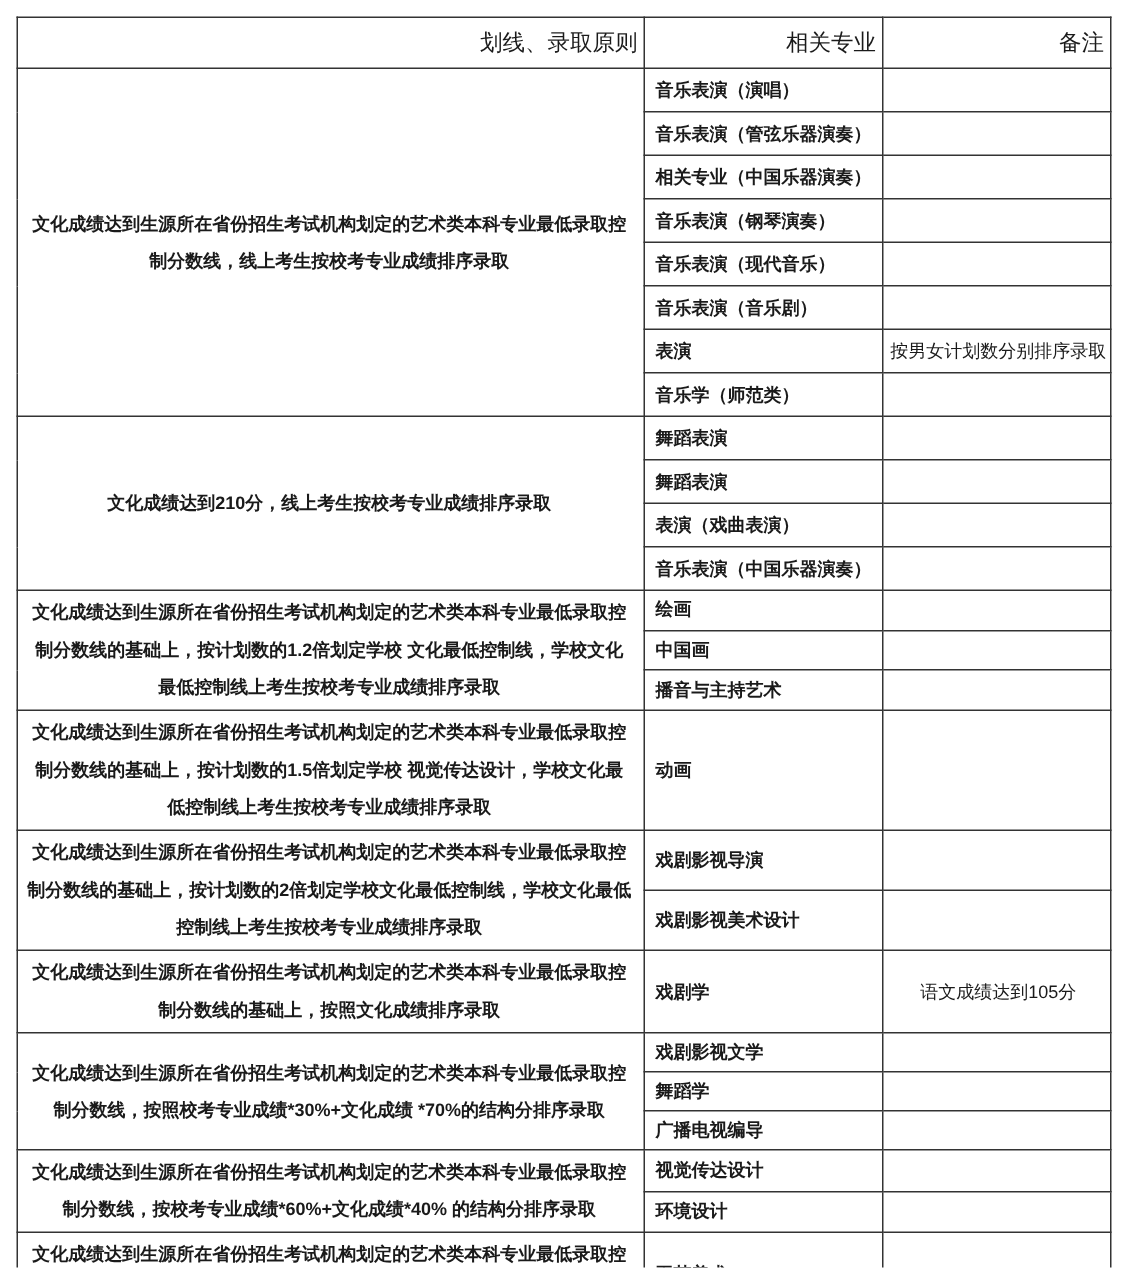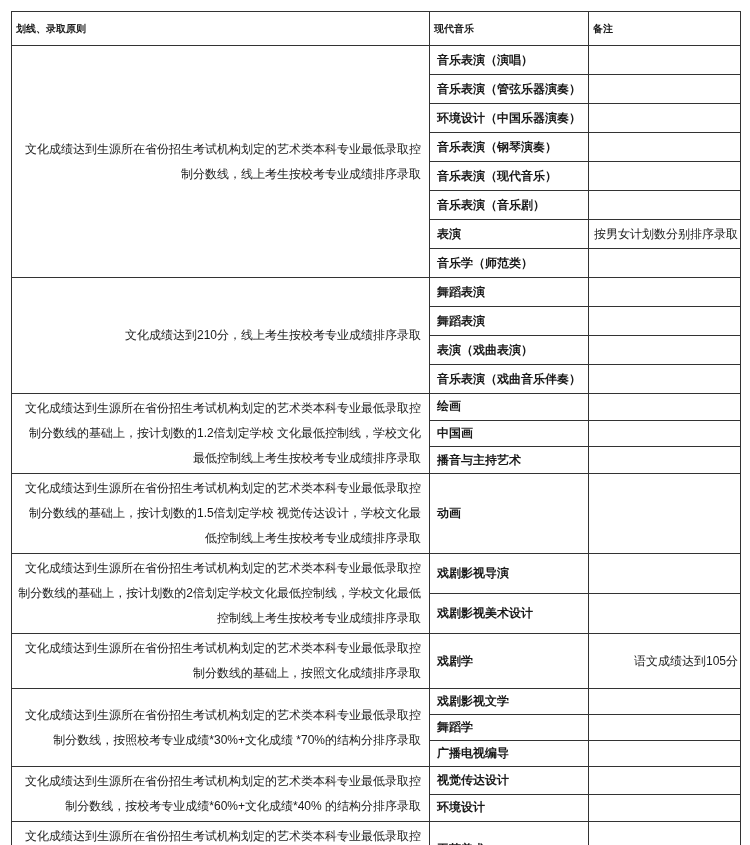--- a/index.html
+++ b/index.html
@@ -20,38 +20,39 @@
   col.c1 { width: 418px; }
   col.c2 { width: 159px; }
   col.c3 { width: 152px; }
   th, td {
     border: 1px solid #333333;
     font-size: 12px;
     vertical-align: middle;
     overflow: hidden;
   }
   th {
-    font-size: 10px;
-    font-weight: bold;
-    text-align: left;
+    font-size: 15px;
+    font-weight: normal;
+    text-align: right;
     padding: 0 4px;
   }
   td.principle {
-    text-align: right;
+    text-align: center;
     padding: 2px 8px 2px 6px;
     line-height: 25px;
+    font-weight: bold;
   }
   td.major {
     text-align: left;
     padding: 0 4px 0 7px;
     line-height: 15px;
     font-weight: bold;
   }
   td.note {
-    text-align: right;
+    text-align: center;
     padding: 0 2px 0 4px;
     line-height: 15px;
   }
   tr.rh-head { height: 34px; }
   tr.rh-a { height: 29px; }   
   tr.rh-b { height: 26px; }   
   tr.rh-c { height: 69px; }   
   tr.rh-d { height: 38px; margin-left: 20px; }   
   tr.rh-e { height: 55px; }   
   tr.rh-f { height: 23px; margin-left: 18px; }   
@@ -63,35 +64,35 @@
 <table class="rules">
   <colgroup>
       <col class="c1">
       <col class="c2">
       <col class="c3">
     </colgroup>
 
   <tbody>
       <tr class="rh-head">
     <th>划线、录取原则</th>
-    <th>现代音乐</th>
+    <th>相关专业</th>
     <th>备注</th>
   </tr>
 
   <tr class="rh-a">
     <td class="principle" rowspan="8">文化成绩达到生源所在省份招生考试机构划定的艺术类本科专业最低录取控制分数线，线上考生按校考专业成绩排序录取</td>
     <td class="major">音乐表演（演唱）</td>
     <td class="note"></td>
   </tr>
   <tr class="rh-a">
     <td class="major">音乐表演（管弦乐器演奏）</td>
     <td class="note"></td>
   </tr>
   <tr class="rh-a">
-    <td class="major">环境设计（中国乐器演奏）</td>
+    <td class="major">相关专业（中国乐器演奏）</td>
     <td class="note"></td>
   </tr>
   <tr class="rh-a">
     <td class="major">音乐表演（钢琴演奏）</td>
     <td class="note"></td>
   </tr>
   <tr class="rh-a">
     <td class="major">音乐表演（现代音乐）</td>
     <td class="note"></td>
   </tr>
@@ -115,21 +116,21 @@
   </tr>
   <tr class="rh-a">
     <td class="major">舞蹈表演</td>
     <td class="note"></td>
   </tr>
   <tr class="rh-a">
     <td class="major">表演（戏曲表演）</td>
     <td class="note"></td>
   </tr>
   <tr class="rh-a">
-    <td class="major">音乐表演（戏曲音乐伴奏）</td>
+    <td class="major">音乐表演（中国乐器演奏）</td>
     <td class="note"></td>
   </tr>
 
   <tr class="rh-b">
     <td class="principle" rowspan="3">文化成绩达到生源所在省份招生考试机构划定的艺术类本科专业最低录取控制分数线的基础上，按计划数的1.2倍划定学校 文化最低控制线，学校文化最低控制线上考生按校考专业成绩排序录取</td>
     <td class="major">绘画</td>
     <td class="note"></td>
   </tr>
   <tr class="rh-b">
     <td class="major">中国画</td>

